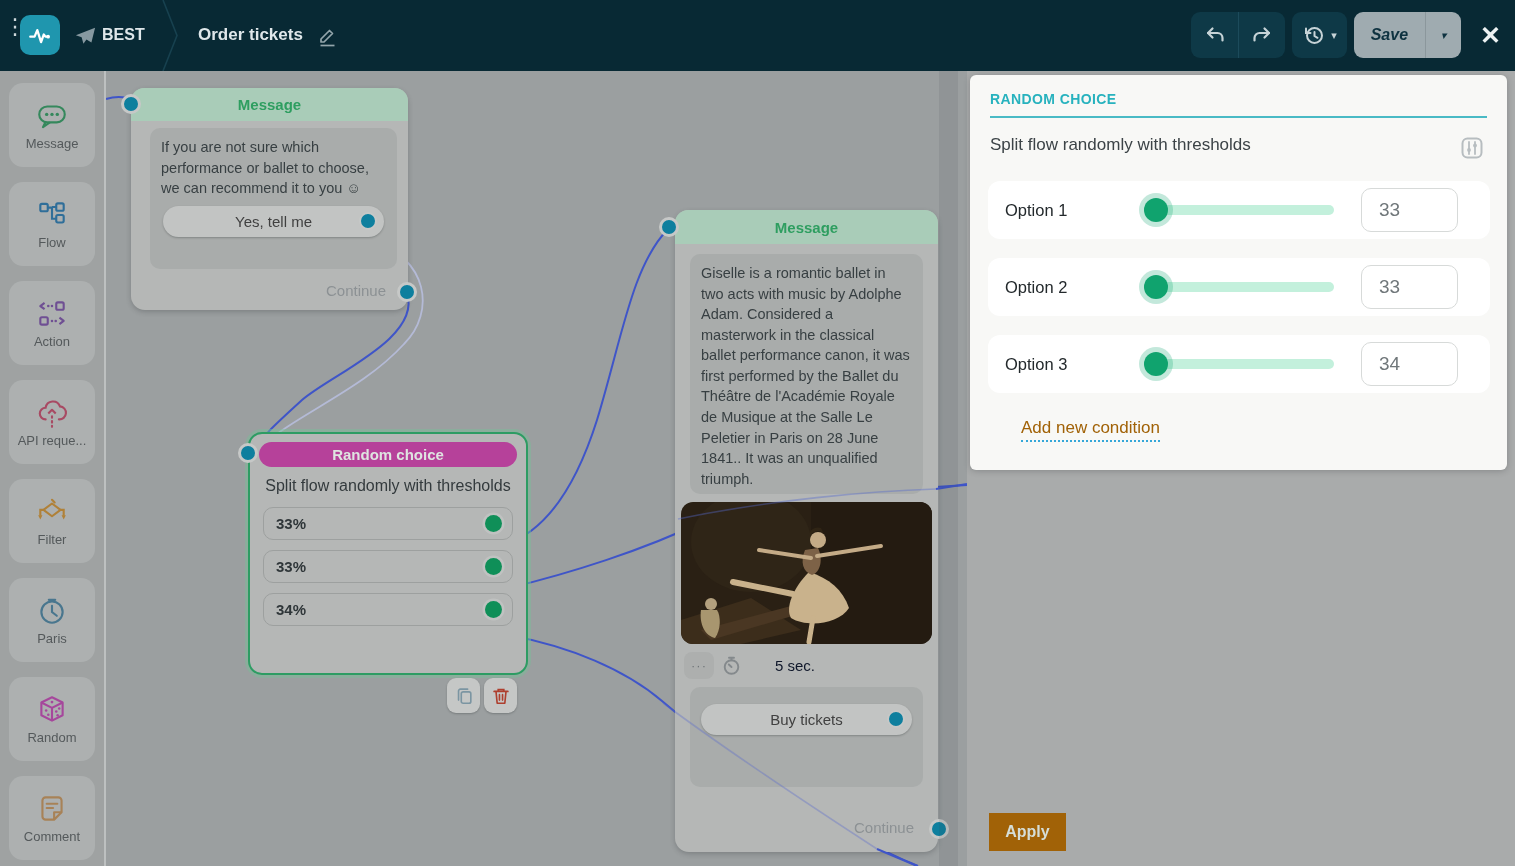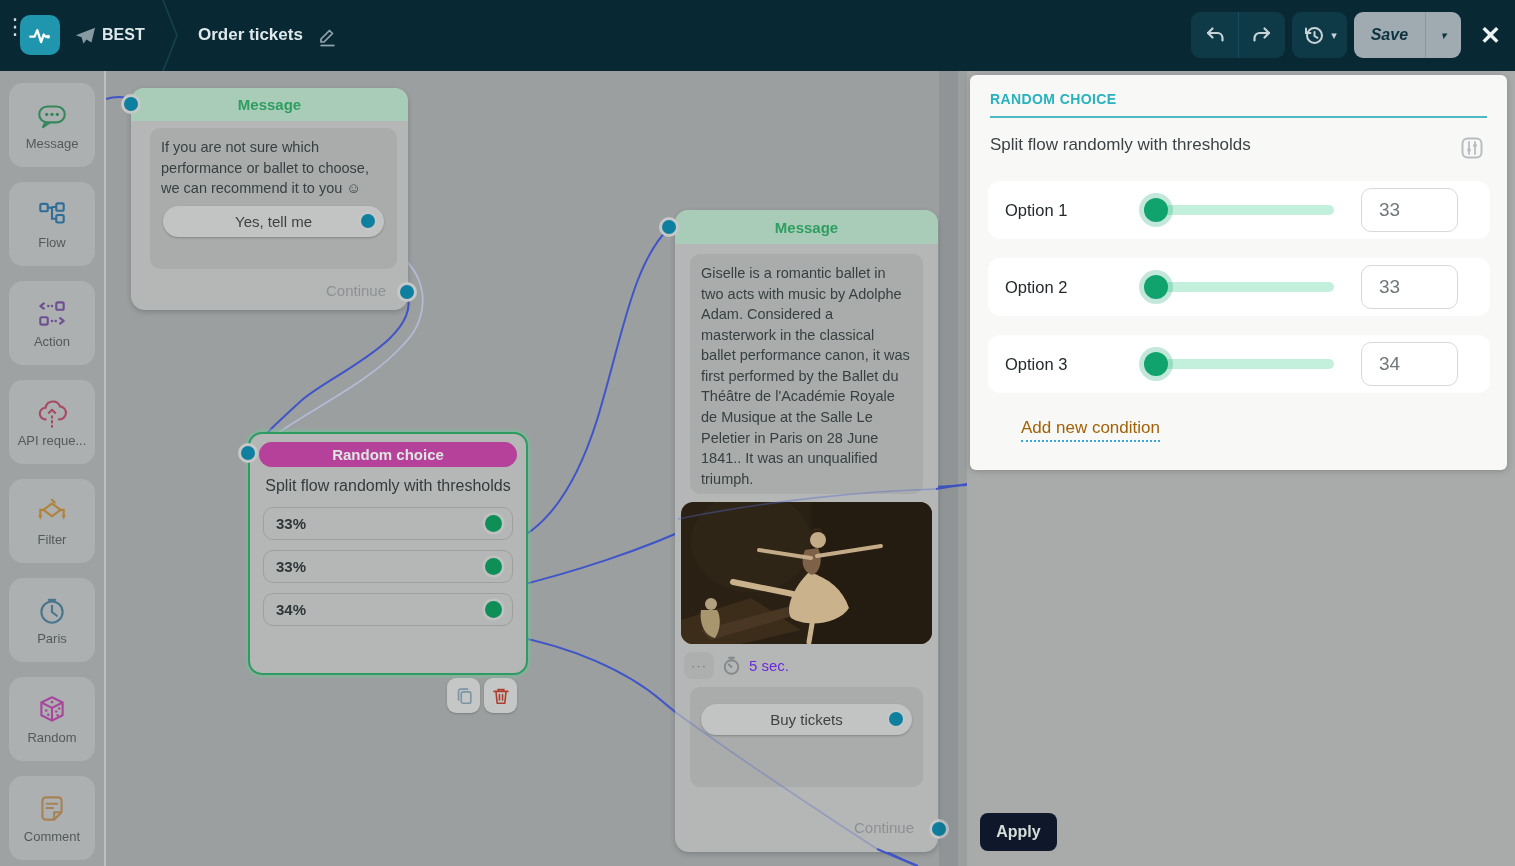--- a/index.html
+++ b/index.html
@@ -49,26 +49,26 @@
   .rand-sub { text-align:center; color:#333a3d; font-size:16px; line-height:1.3; margin:9px 14px 10px; }
   .pct-pill { position:relative; margin:0 13px 10px; height:33px; border:1.5px solid #9da09f; border-radius:10px; display:flex; align-items:center; padding-left:12px; font-weight:bold; font-size:15px; color:#2f3639; }
   .gdot { position:absolute; right:10px; top:7px; width:17px; height:17px; border-radius:50%; background:#0f8f58; box-shadow:0 0 0 2.5px #c0c2c1; }
   .node-actions { position:absolute; left:197px; top:244px; display:flex; gap:4px; }
   .act-btn { width:33px; height:35px; background:#c5c7c6; border-radius:9px; display:flex; align-items:center; justify-content:center; cursor:pointer; box-shadow:0 1px 2px rgba(40,45,48,0.3); }
 
   
   .img-wrap { margin:8px 6px 0; height:142px; border-radius:12px; overflow:hidden; }
   .delay-row { display:flex; align-items:center; margin:8px 0 8px 9px; gap:8px; }
   .more-pill { width:30px; height:27px; background:#adafae; border-radius:8px; color:#6f7578; display:flex; align-items:center; justify-content:center; font-size:13px; letter-spacing:1px; cursor:pointer; }
-  .delay-txt { color:#6d28d9; font-size:15px; }
+  .delay-txt { color:#0f172a; font-size:15px;margin-left:26px; }
 
   
   .scrollband { position:absolute; left:939px; top:71px; width:19px; height:795px; background:rgba(50,60,64,0.10); z-index:4; }
   .rightbar { position:absolute; left:967px; top:71px; width:548px; height:795px; background:#a9abab; z-index:6; }
-  .apply-btn { position:absolute; left:13px; top:742px; width:77px; height:38px; background:#0f172a; border-radius:8px; color:#d5ded8; font-weight:bold; font-size:16px; display:flex; align-items:center; justify-content:center; cursor:pointer; }
+  .apply-btn { position:absolute; left:22px; top:742px; width:77px; height:38px; background:#a16207; border-radius:0; color:#d5ded8; font-weight:bold; font-size:16px; display:flex; align-items:center; justify-content:center; cursor:pointer; }
 
   .panel { position:absolute; left:970px; top:75px; width:537px; height:395px; background:#f8f8f6; border-radius:6px; z-index:10; box-shadow:0 1px 6px rgba(30,35,38,0.25); }
   .panel-title { position:absolute; left:20px; top:16px; color:#27b2be; font-weight:bold; font-size:14px; letter-spacing:0.4px; }
   .panel-divider { position:absolute; left:20px; top:41px; width:497px; height:2px; background:#49bac5; }
   .panel-sub { position:absolute; left:20px; top:60px; color:#3c4347; font-size:17px; }
   .panel-gear { position:absolute; right:24px; top:62px; cursor:pointer; }
   .opt-card { position:absolute; left:18px; width:502px; height:58px; background:#ffffff; border-radius:12px; display:flex; align-items:center; }
   .opt-label { width:156px; padding-left:17px; font-weight:normal; font-size:16.5px; color:#23292c; }
   .slider { position:relative; width:190px; height:24px; cursor:pointer; }
   .slider .track { position:absolute; left:0; top:7px; width:190px; height:10px; border-radius:5px; background:#c3f0dc; }

